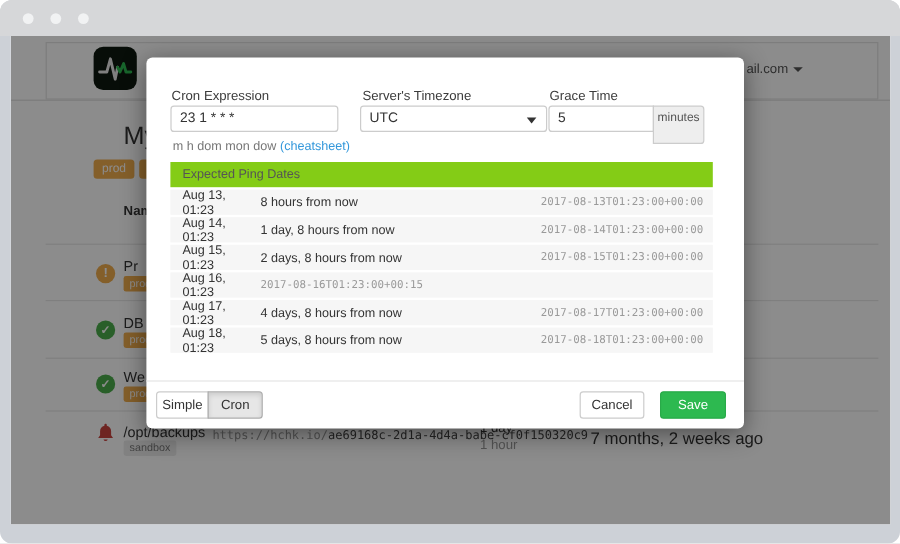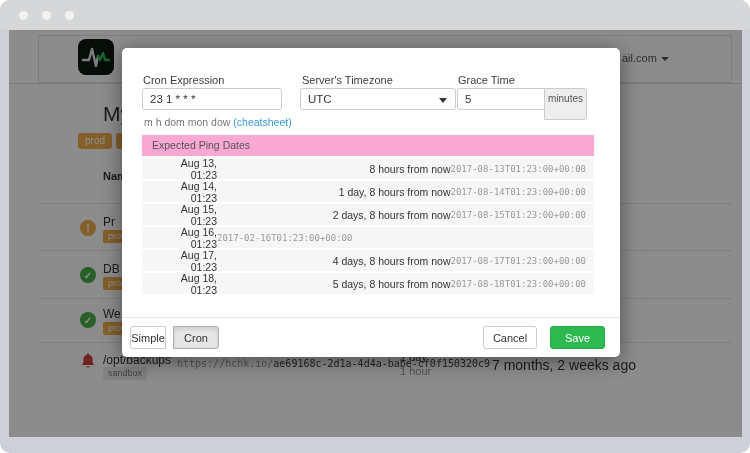--- a/index.html
+++ b/index.html
@@ -62,29 +62,29 @@
     border-radius:3px; font-size:11.5px; color:#333; line-height:20px; padding-left:7px; background:#fff; cursor:pointer; }
   .tz-caret { position:absolute; right:8px; top:9px; width:0; height:0;
     border-left:4px solid transparent; border-right:4px solid transparent; border-top:5px solid #333; }
   .grace-inp { left:335px; width:88px; border-radius:3px 0 0 3px; }
   .grace-addon { position:absolute; left:422px; top:40px; width:43px; height:32px; background:#eee;
     border:1px solid #ccc; border-radius:0 3px 3px 0; font-size:10px; color:#555; text-align:center; line-height:20px; }
   .helper { position:absolute; left:22px; top:68px; font-size:10.5px; color:#777; }
   .cheatsheet { color:#3498db; text-decoration:none; }
 
   .ping-table { position:absolute; left:20px; top:87px; width:452px; }
-  .pt-header { height:21px; background:#f9a8d4; font-size:10.5px; color:#555; line-height:21px; padding-left:10px; }
-  .pt-row { height:21px; background:#f6f6f6; margin-top:2px; display:flex; align-items:center; font-size:10.5px;text-align:right; }
+  .pt-header { height:21px; background:#84cc16; font-size:10.5px; color:#555; line-height:21px; padding-left:10px; }
+  .pt-row { height:21px; background:#f6f6f6; margin-top:2px; display:flex; align-items:center; font-size:10.5px; }
   .pt-date { width:75px; padding-left:10px; color:#333; flex:none; }
   .pt-rel { color:#333; flex:1; }
   .pt-iso { font-family:"DejaVu Sans Mono", monospace; font-size:9px; color:#9a9a9a; padding-right:8px; flex:none; }
 
   .footer-sep { position:absolute; left:0; top:269px; width:100%; border-top:1px solid #e5e5e5; }
   .btn { position:absolute; top:278px; height:23px; font-family:inherit; font-size:11px; cursor:pointer; }
-  .btn-simple { left:8px; width:36px; background:#fff; border:1px solid #ccc; border-radius:3px 0 0 3px; color:#333; }
+  .btn-simple { left:8px; width:44px; background:#fff; border:1px solid #ccc; border-radius:3px 0 0 3px; color:#333; }
   .btn-cron { left:51px; width:46px; background:#e6e6e6; border:1px solid #adadad; border-radius:0 3px 3px 0;
     color:#333; box-shadow:inset 0 2px 4px rgba(0,0,0,0.12); }
   .btn-cancel { left:361px; width:54px; background:#fff; border:1px solid #ccc; border-radius:3px; color:#333; }
   .btn-save { left:428px; width:55px; background:#2db950; border:1px solid #29aa49; border-radius:3px; color:#fff; }
 </style>
 </head>
 <body>
 
 <div class="stage">
   <div class="browser">
@@ -179,21 +179,21 @@
           <span class="pt-rel">1 day, 8 hours from now</span>
           <span class="pt-iso">2017-08-14T01:23:00+00:00</span>
         </div>
         <div class="pt-row">
           <span class="pt-date">Aug 15, 01:23</span>
           <span class="pt-rel">2 days, 8 hours from now</span>
           <span class="pt-iso">2017-08-15T01:23:00+00:00</span>
         </div>
         <div class="pt-row">
           <span class="pt-date">Aug 16, 01:23</span>
-          <span class="pt-iso">2017-02-16T01:23:00+00:00</span>
+          <span class="pt-iso">2017-08-16T01:23:00+00:15</span>
         </div>
         <div class="pt-row">
           <span class="pt-date">Aug 17, 01:23</span>
           <span class="pt-rel">4 days, 8 hours from now</span>
           <span class="pt-iso">2017-08-17T01:23:00+00:00</span>
         </div>
         <div class="pt-row">
           <span class="pt-date">Aug 18, 01:23</span>
           <span class="pt-rel">5 days, 8 hours from now</span>
           <span class="pt-iso">2017-08-18T01:23:00+00:00</span>

